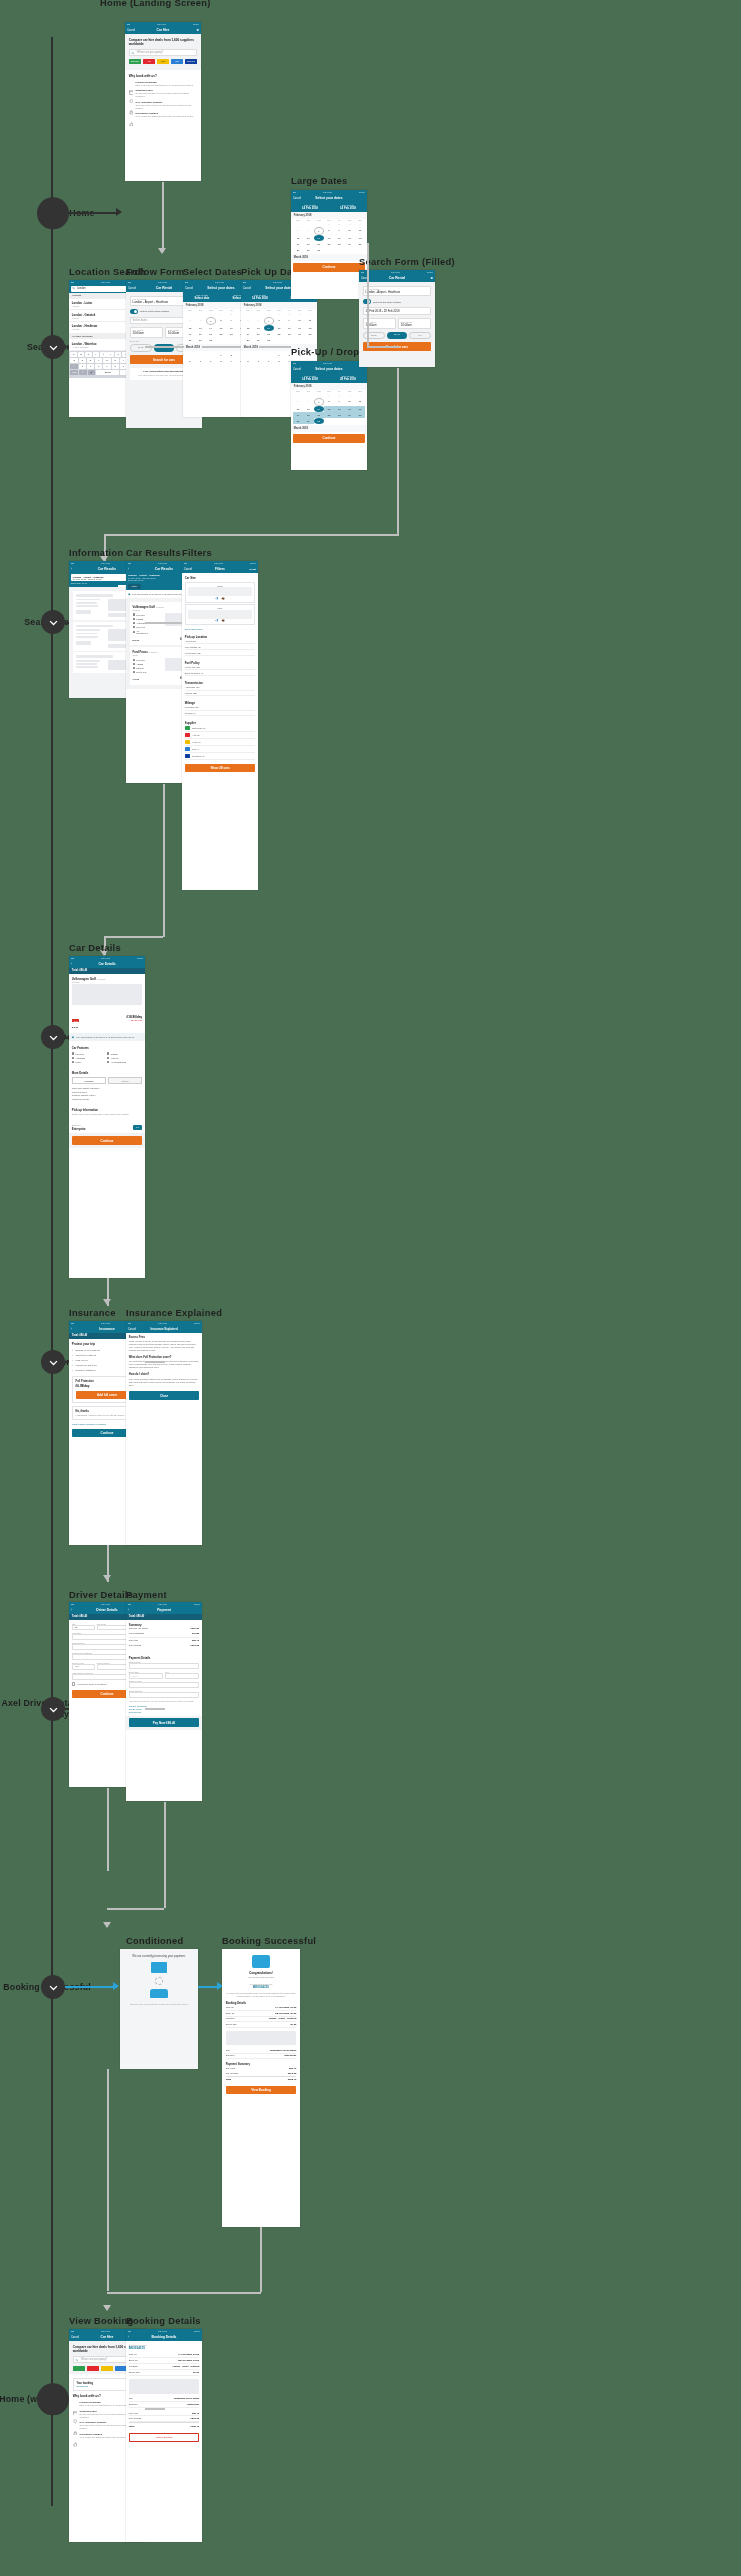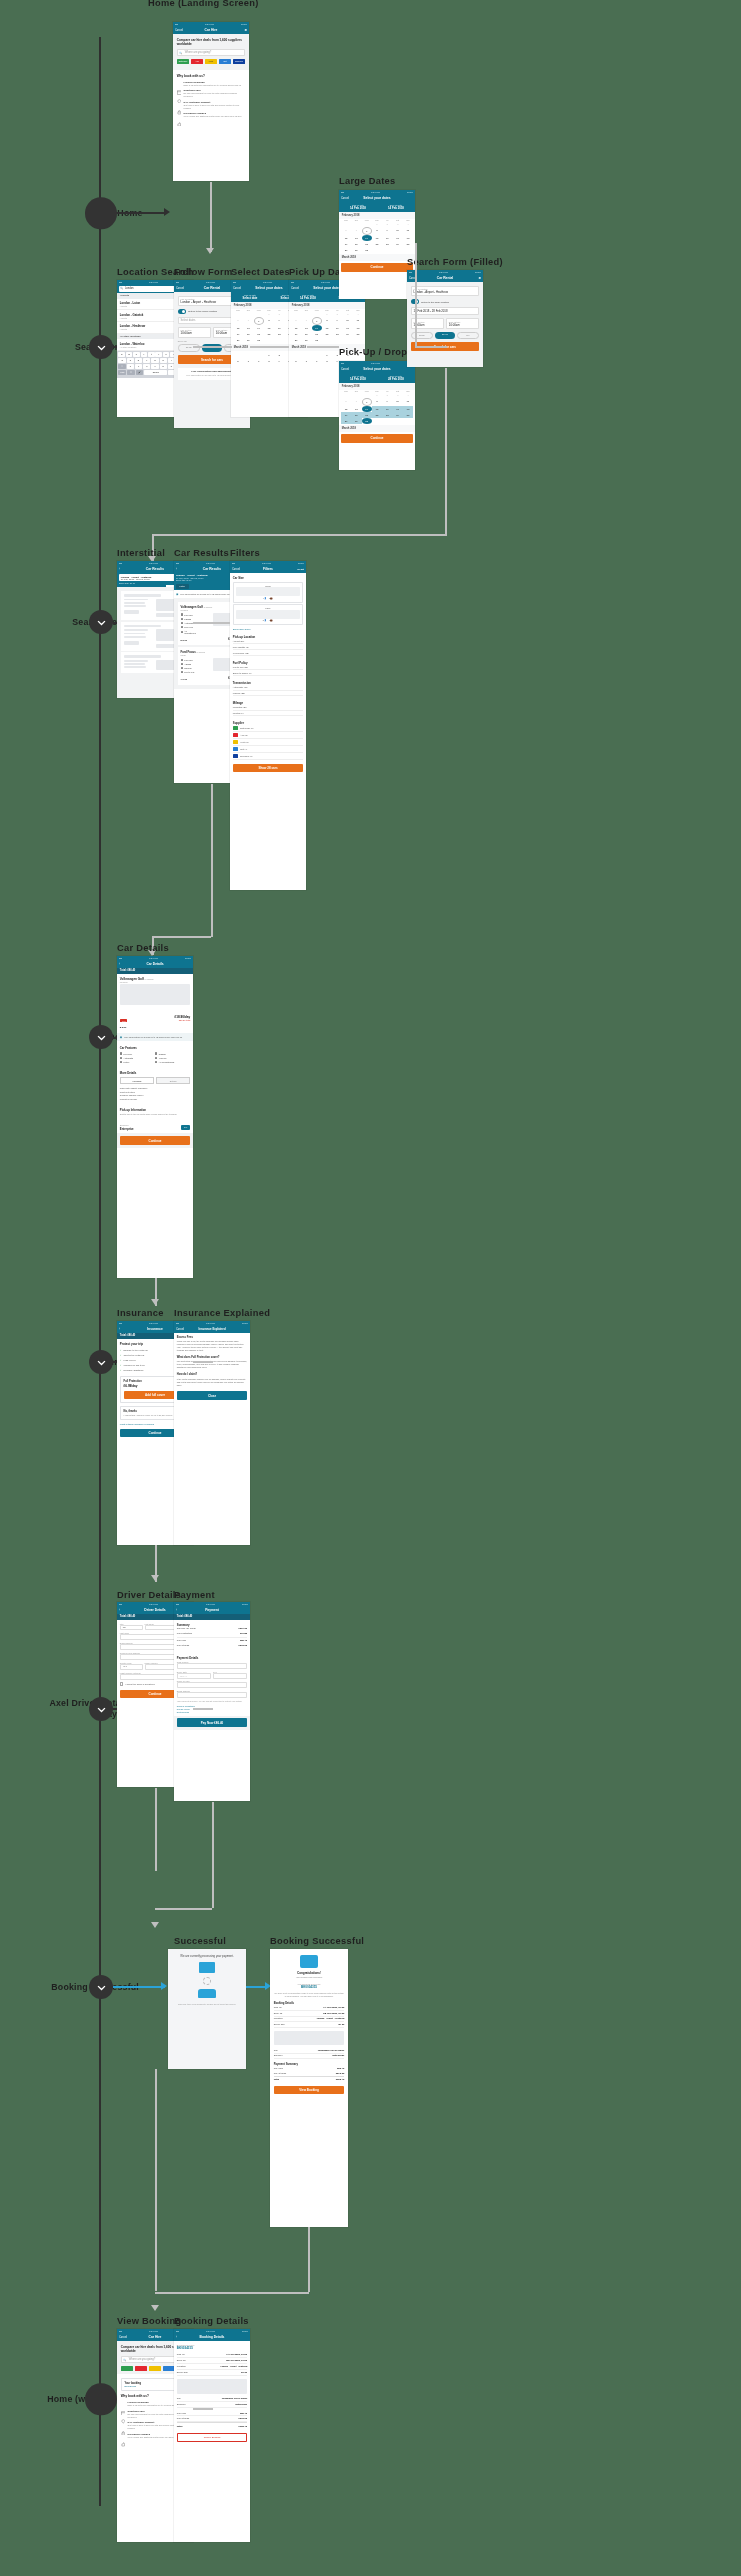--- a/index.html
+++ b/index.html
@@ -3,21 +3,21 @@
 <meta charset="utf-8">
 <style>
   * { box-sizing: border-box; margin:0; padding:0; }
   body {
     width: 741px; height: 2576px;
     background: #4a6e52;
     font-family: "Liberation Sans", sans-serif;
     position: relative;
     overflow: hidden;
   }
-  #canvas { position:absolute; inset:0;margin-left:48px; }
+  #canvas { position:absolute; inset:0; }
 
   
   .spine {
     position:absolute; left:51px; top:37px; width:1.9px; height:2469px;
     background:#2f2f2f;
   }
   .stage-node {
     position:absolute; width:24px; height:24px; border-radius:50%;
     background:#333; transform:translate(-11px,-12px);
     display:flex; align-items:center; justify-content:center;
@@ -742,21 +742,21 @@
   <div class="arrowhead down-grey" style="left:100px; top:556px;"></div>
 
   <div class="stage-label" style="left:-20.4px; top:622px; width:111px; text-align:right;">Search Results</div>
   <div class="stage-node" style="left:52px; top:622px;">
     <svg viewBox="0 0 16 16">
         <path d="M3 6 L8 11 L13 6" fill="none" stroke="#fff" stroke-width="2"></path>
       </svg>
   </div>
   <div class="conn h dark" style="left:65px; top:622px; width:111px;"></div>
 
-  <div class="scr-title" style="left:69px; top:548px;">Interstitial</div>
+  <div class="scr-title" style="left:69px; top:548px;">Information</div>
   <div class="phone" style="left:69px; top:561px; width:76px; height:137px;">
     <div class="statusbar">
         <span>EE</span>
         <span>7:24 PM</span>
         <span>100%</span>
       </div>
     <div class="navbar">
       <span class="lft">‹</span>
       <span>Car Results</span>
       <span class="rgt" style="font-size:2.4px;">Edit</span>
@@ -1325,21 +1325,21 @@
 
   <div class="stage-label" style="left:-28px; top:1987px; width:119px; text-align:right;">Booking Successful</div>
   <div class="stage-node" style="left:52px; top:1987px;">
     <svg viewBox="0 0 16 16">
         <path d="M3 6 L8 11 L13 6" fill="none" stroke="#fff" stroke-width="2"></path>
       </svg>
   </div>
   <div class="conn h blue" style="left:65px; top:1986px; width:52px;"></div>
   <div class="arrowhead right blue" style="left:113px; top:1982px;"></div>
 
-  <div class="scr-title" style="left:126px; top:1936px;">Successful</div>
+  <div class="scr-title" style="left:126px; top:1936px;">Conditioned</div>
   <div class="phone" style="left:120px; top:1949px; width:78px; height:120px;">
     <div class="procbox" style="height:100%;">
       <div class="proc-t">We are currently processing your payment.</div>
       <div class="cardico"></div>
       <div class="spin"></div>
       <div class="carico"></div>
       <div style="font-size:2.1px;color:#999;line-height:1.4;margin-top:4.6px;">This may take a few moments. Please do not close this screen.</div>
     </div>
   </div>
 

